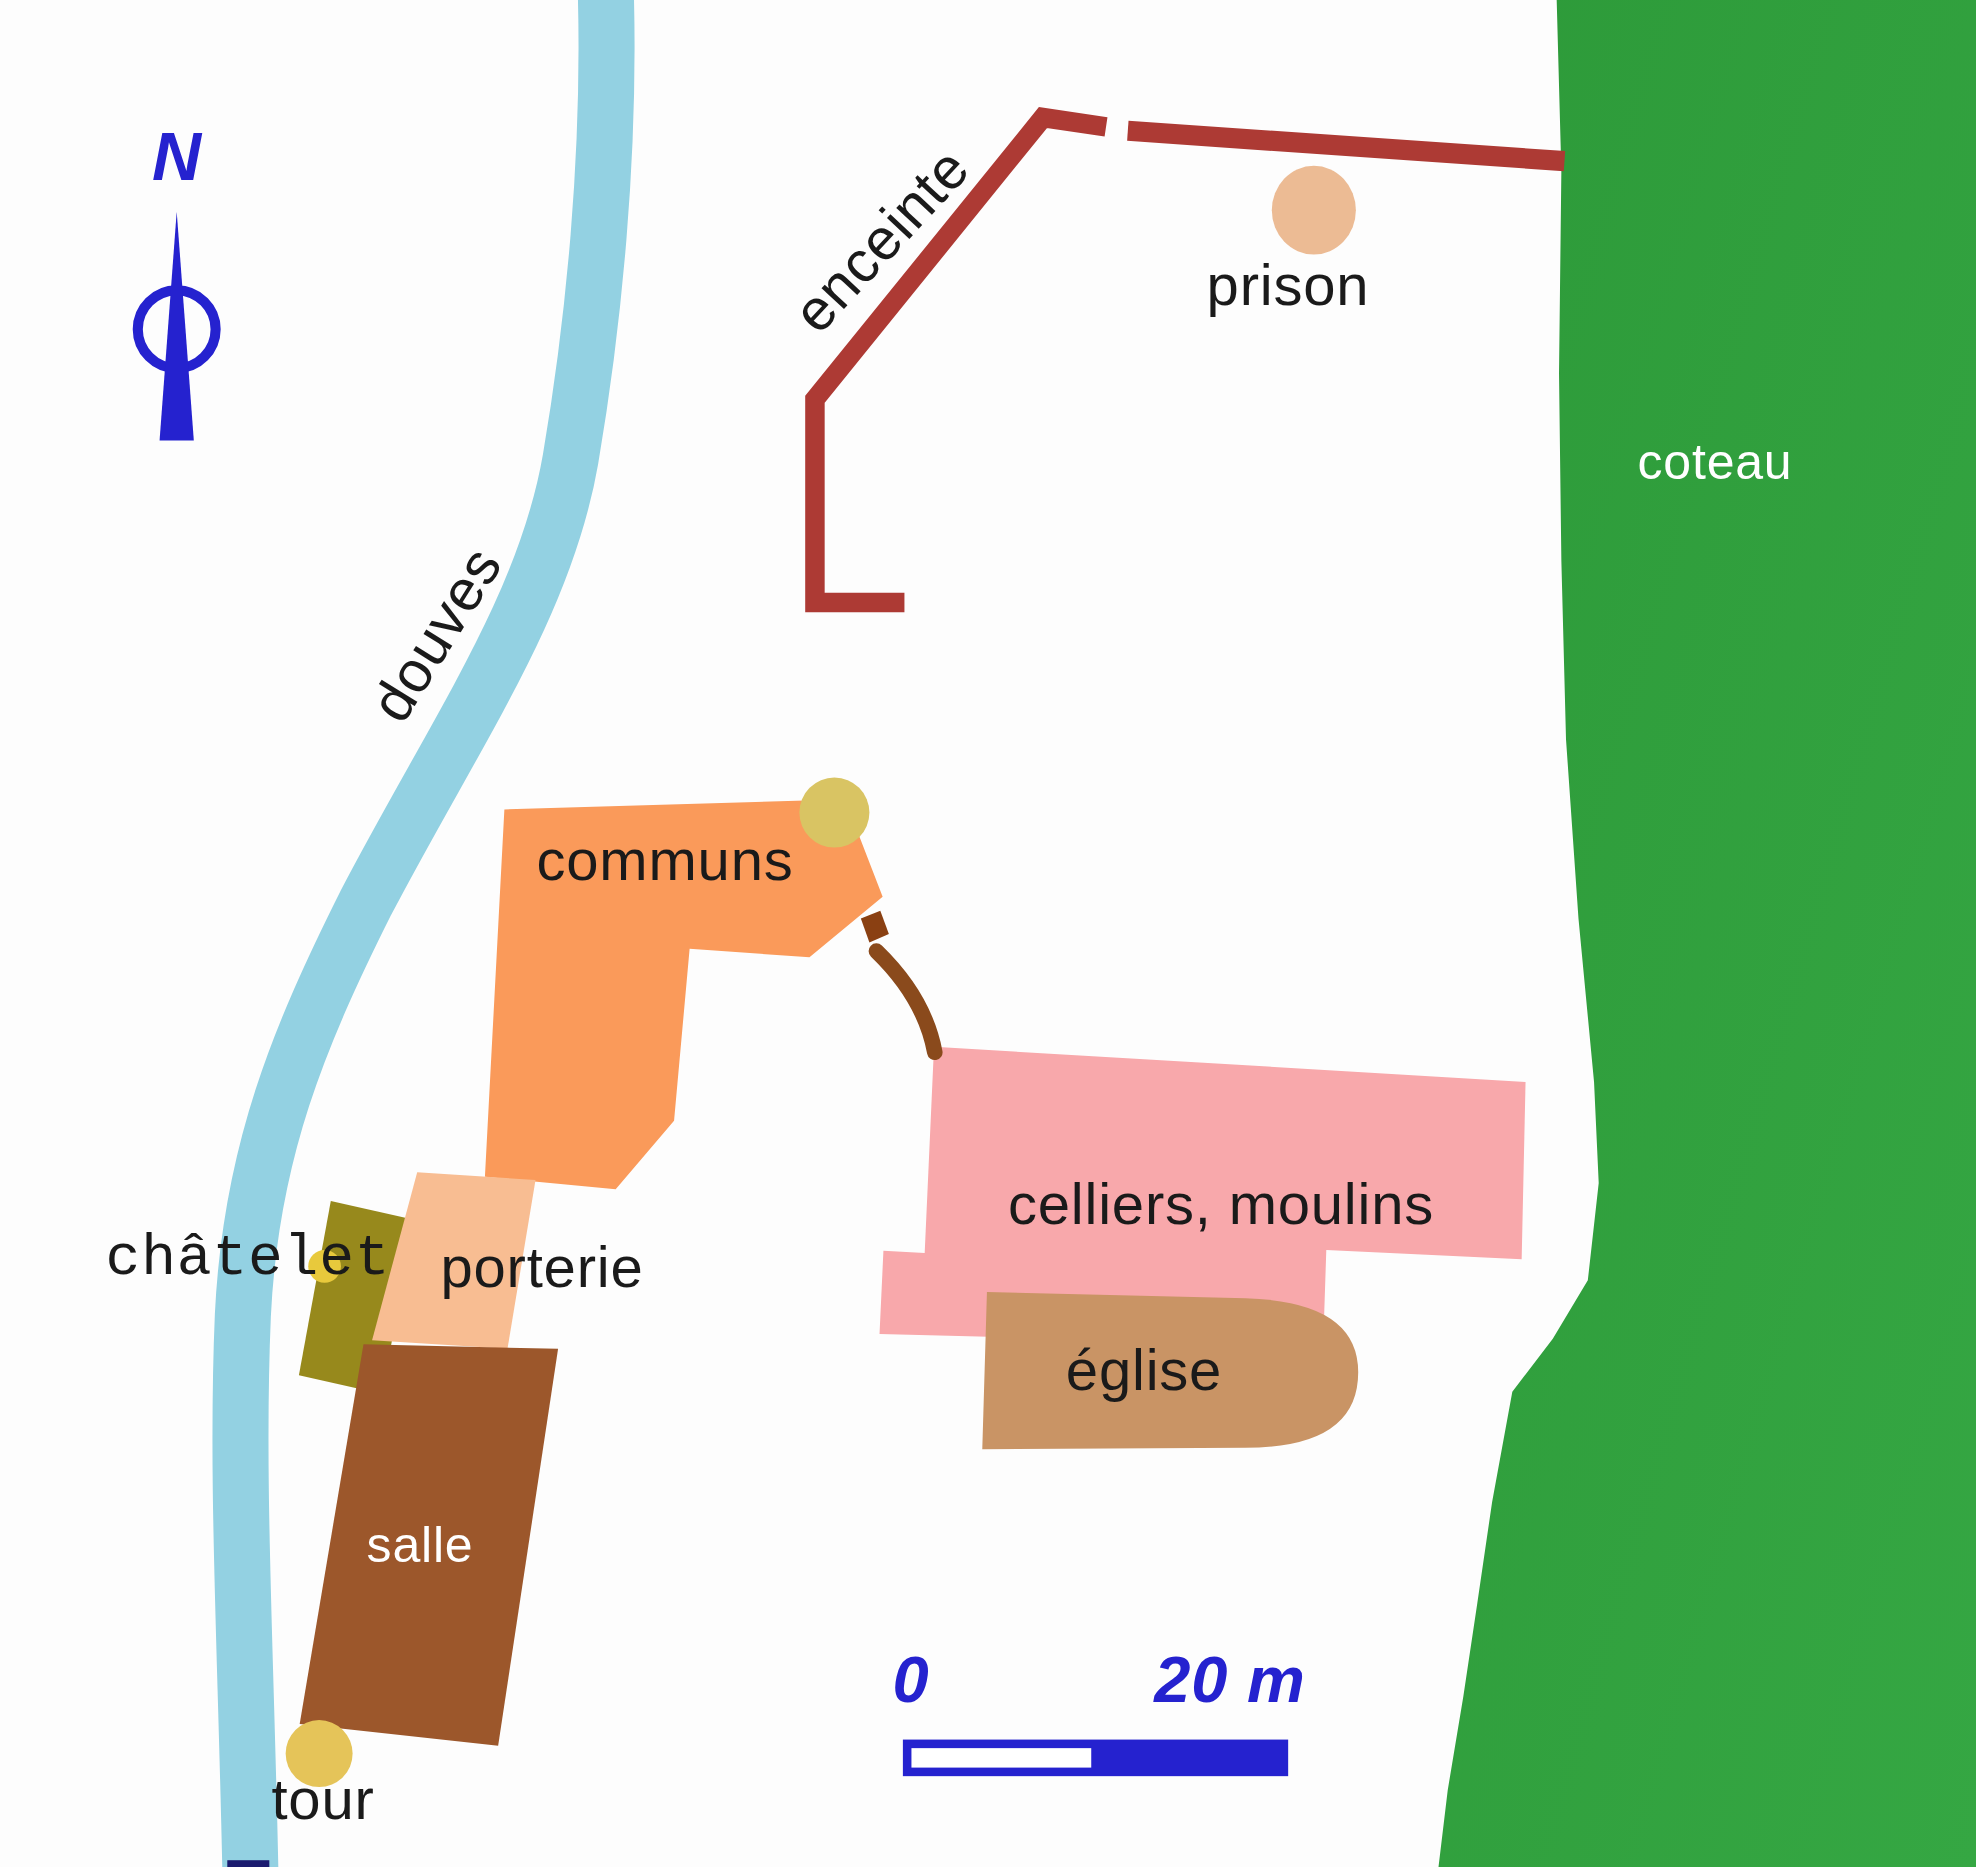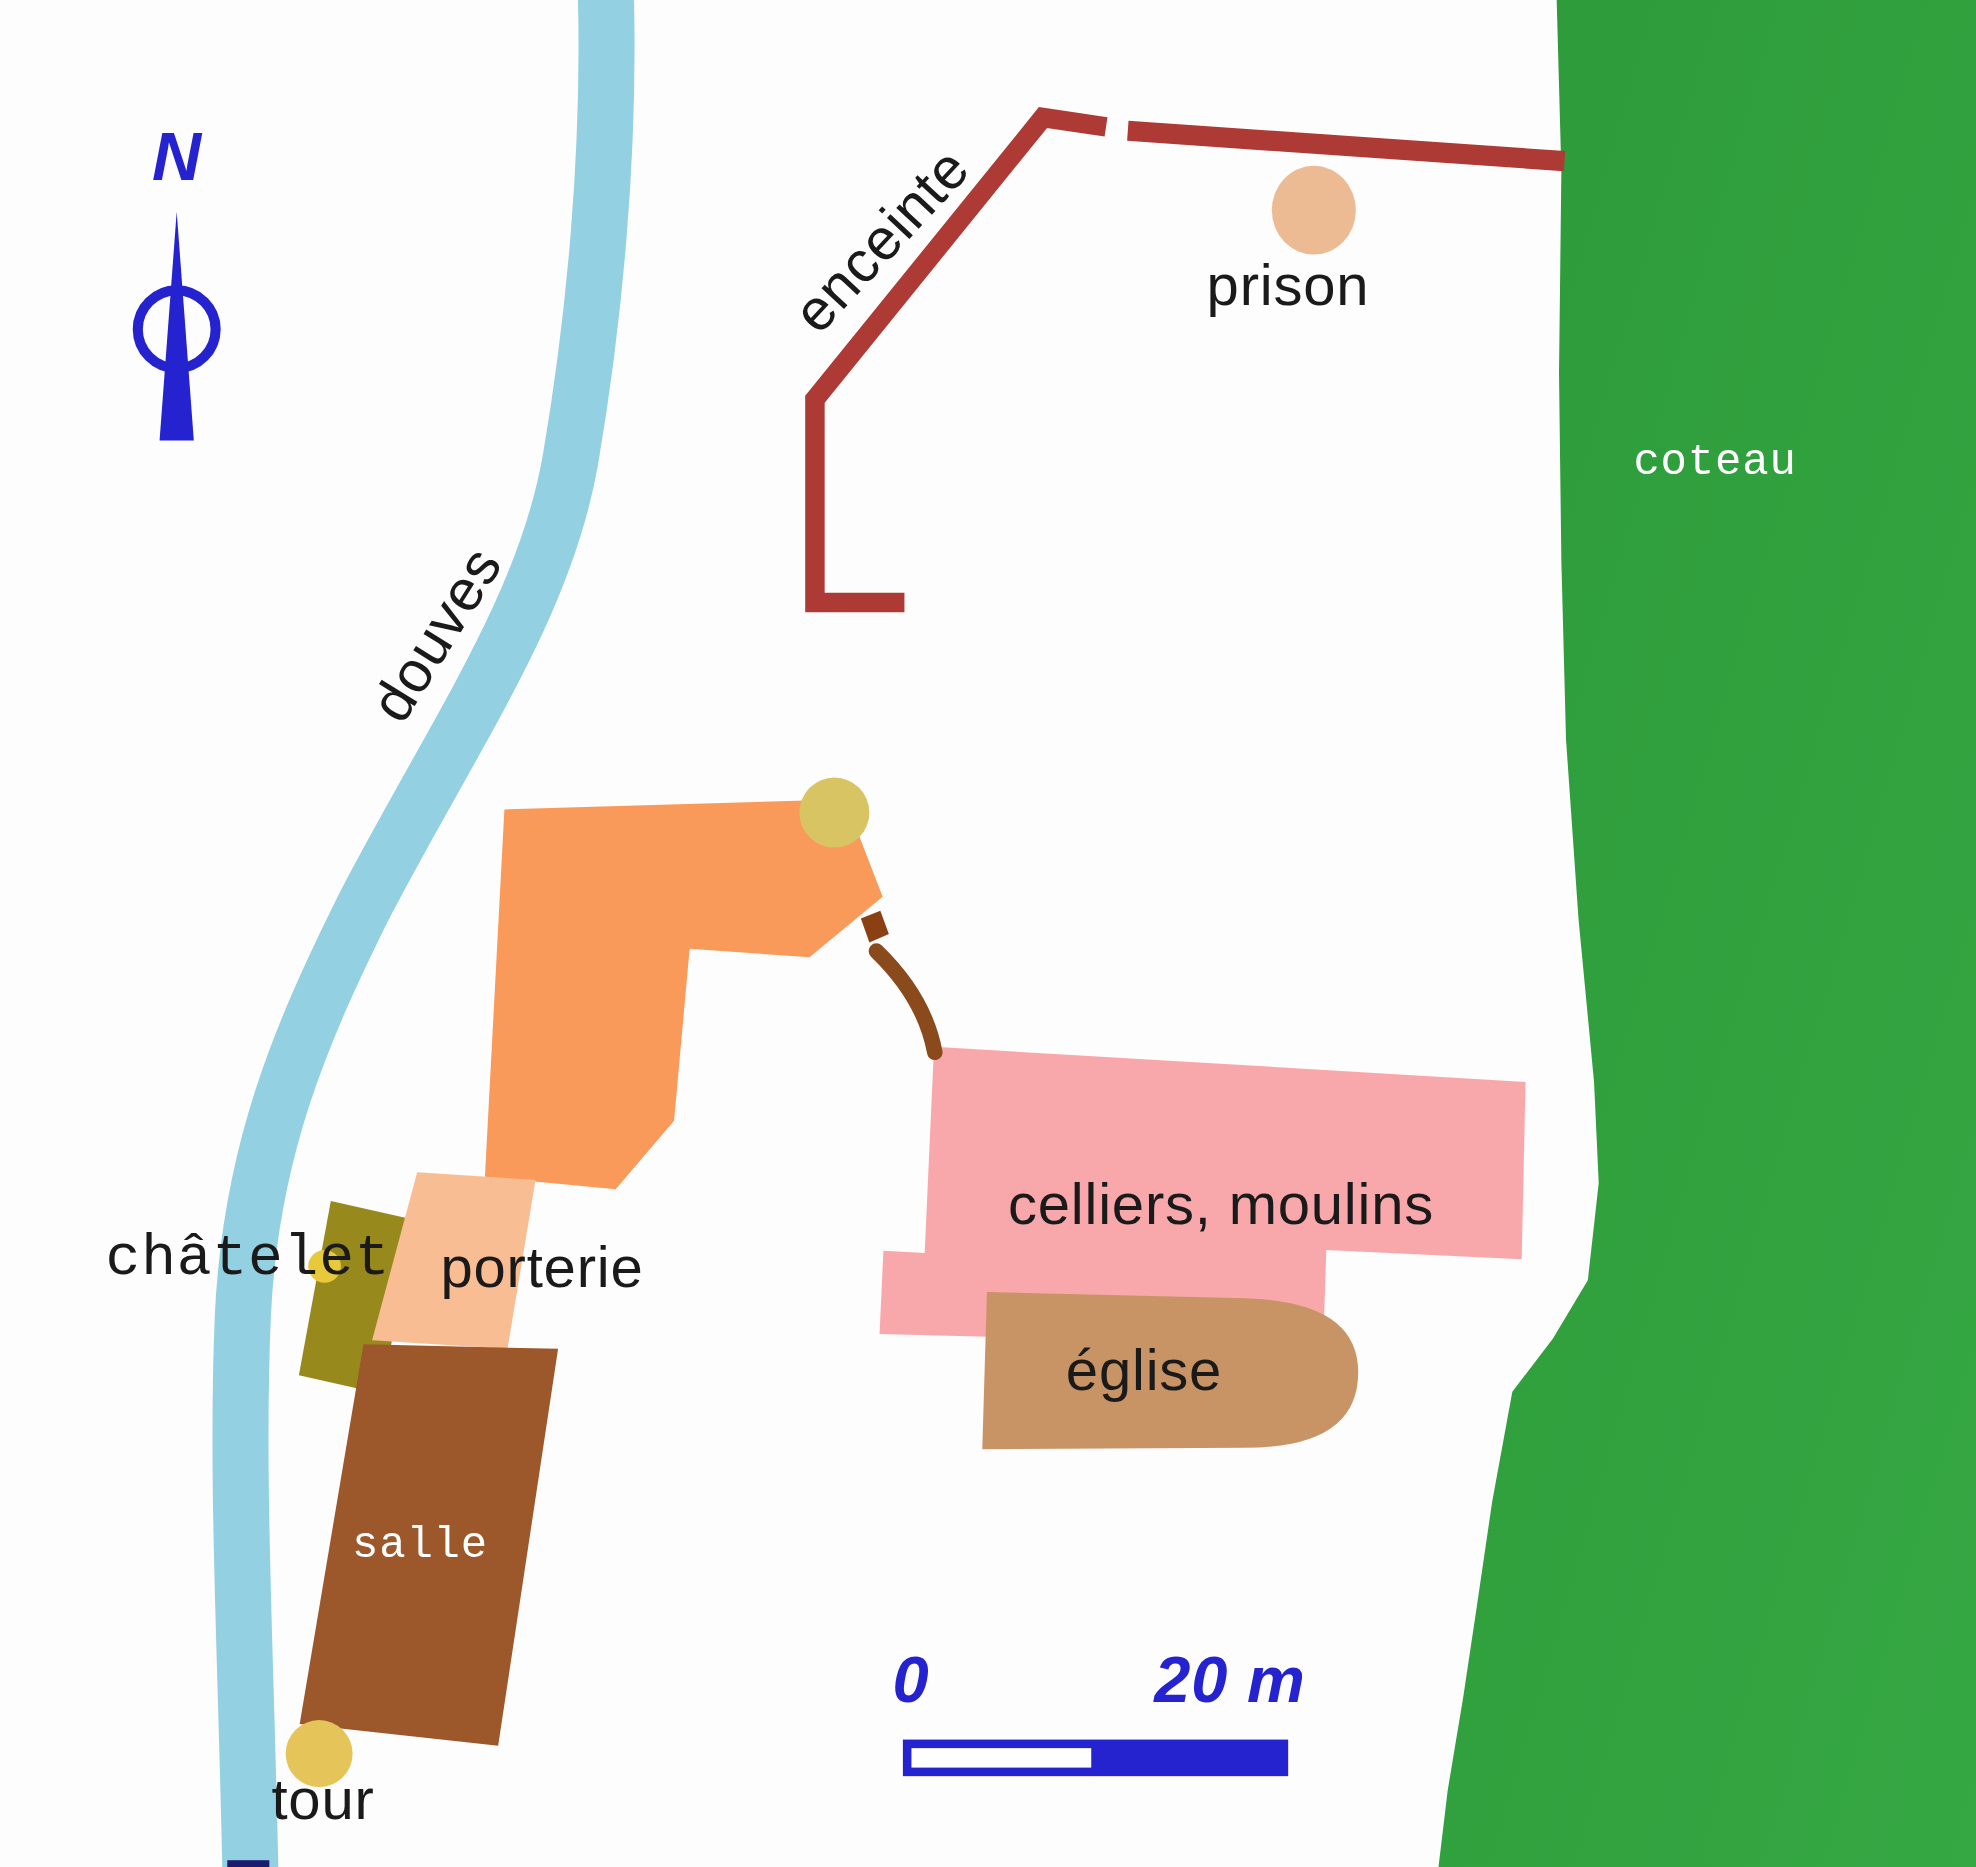--- a/index.html
+++ b/index.html
@@ -3,21 +3,21 @@
 <meta charset="utf-8">
 <style>
   html,body{margin:0;padding:0;}
   body{font-family:"Liberation Sans", sans-serif;}
   .stage{position:relative;width:1977px;height:1868px;background:#fdfdfd;overflow:hidden;}
   .stage svg{position:absolute;left:0;top:0;width:100%;height:100%;}
   .lbl{position:absolute;transform:translate(-50%,-50%);white-space:nowrap;
        font-size:58px;color:#1a1a1a;letter-spacing:0.8px;line-height:1;}
   .lbl.white{color:#ffffff;}
   .lbl.blue{color:#2522cf;font-style:italic;}
-  .lbl.big{font-size:44px;font-family:Liberation Mono, monospace;}
+  .lbl.big{font-size:50px;}
   .lbl.rot-douves{transform:translate(-50%,-50%) rotate(-58deg);}
   .lbl.rot-enceinte{transform:translate(-50%,-50%) rotate(-47deg);}
   .lbl.north{font-size:68px;font-weight:bold;}
   .lbl.scale-num{font-size:65px;font-weight:bold;}
 </style>
 </head>
 <body>
 
 <div class="stage">
 
@@ -73,20 +73,21 @@
 
   <div class="lbl rot-douves" style="left:436px;top:634px;">douves</div>
 
   <div class="lbl rot-enceinte" style="left:881px;top:240px;">enceinte</div>
 
   <div class="lbl" style="left:1288px;top:285px;">prison</div>
 
   <div class="lbl white big" style="left:1715px;top:462px;">coteau</div>
 
 
+  <div class="lbl" style="left:665px;top:860px;">communs</div>
 
   <div class="lbl" style="left:1221px;top:1166px;margin-top:38px;">celliers, moulins</div>
 
   <div class="lbl" style="left:1144px;top:1370px;">église</div>
 
   <div class="lbl" style="left:248px;top:1259px;font-family:Liberation Mono, monospace;">châtelet</div>
 
   <div class="lbl" style="left:542px;top:1267px;">porterie</div>
 
   <div class="lbl white big" style="left:420px;top:1545px;">salle</div>

